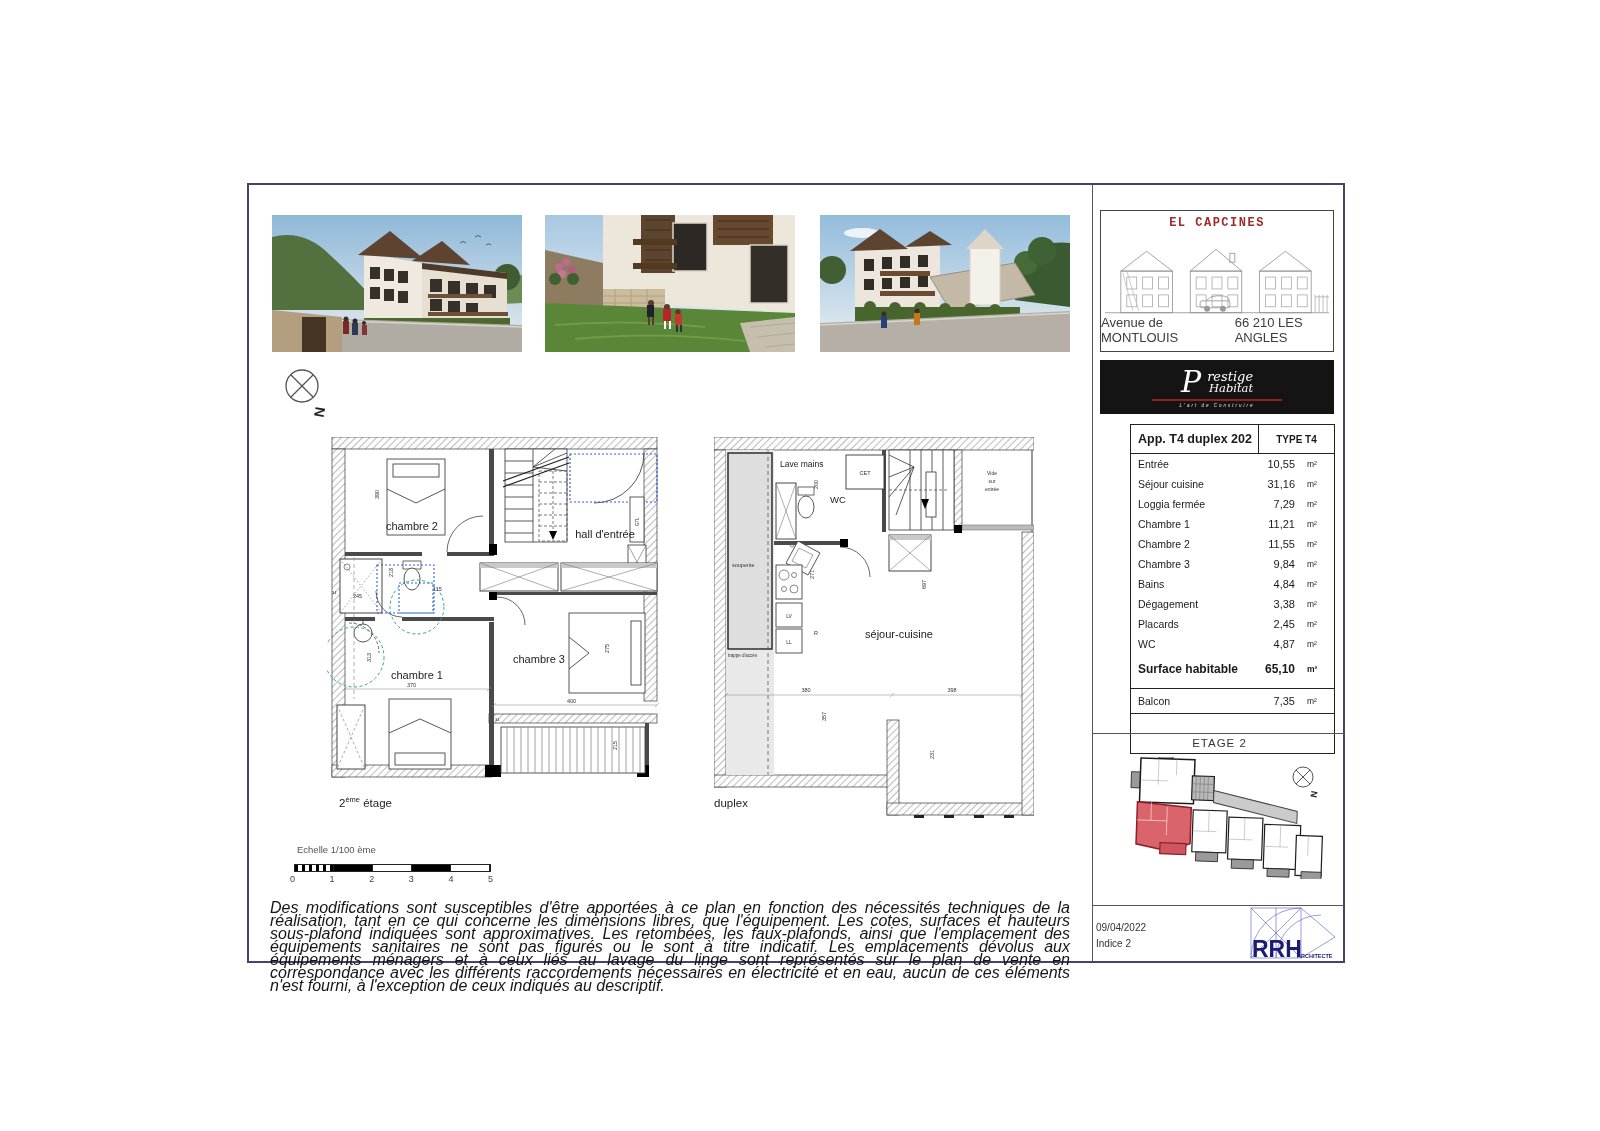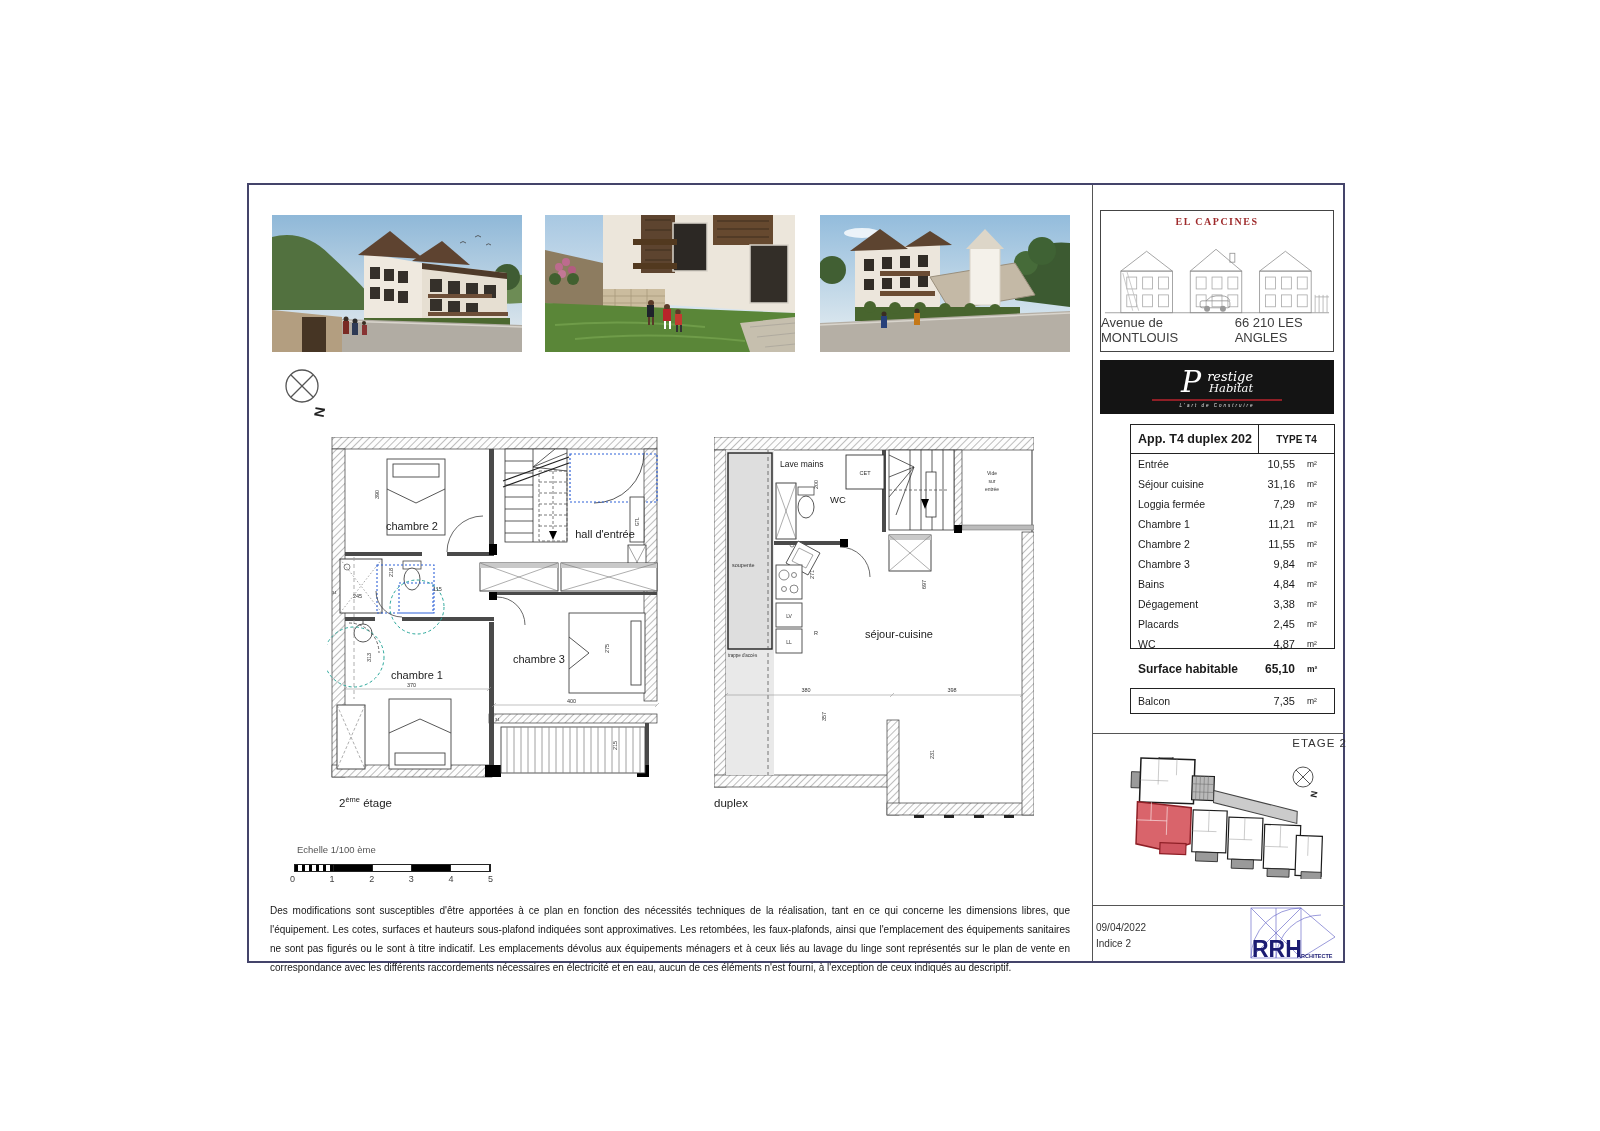--- a/index.html
+++ b/index.html
@@ -6,56 +6,56 @@
   body{width:1600px;height:1131px;position:relative;font-family:"Liberation Sans",sans-serif;color:#1a1a1a;}
   .sheet{position:absolute;left:247px;top:183px;width:1098px;height:780px;background:#fff;border:2px solid #44446a;box-sizing:border-box;}
   .abs{position:absolute;}
   
   .photo{position:absolute;top:30px;width:250px;height:137px;overflow:hidden;background:#dfe7ec;}
   .photo svg{display:block;}
   
   .col-divider{position:absolute;left:843px;top:0;width:1px;height:776px;background:#555;}
   .h-divider{position:absolute;left:843px;width:253px;height:1px;background:#555;}
   .capcines-box{position:absolute;left:851px;top:25px;width:234px;height:142px;border:1.2px solid #444;box-sizing:border-box;background:#fff;}
-  .capcines-title{margin-top:5px;text-align:center;font-family:Liberation Serif, serif;font-weight:bold;font-size:10px;letter-spacing:1.5px;color:#9e2a2b;}
+  .capcines-title{margin-top:5px;text-align:center;font-family:Liberation Mono, monospace;font-weight:bold;font-size:12px;letter-spacing:1.5px;color:#9e2a2b;}
   .capcines-address{position:absolute;left:0;bottom:6px;width:100%;display:flex;justify-content:flex-start;gap:20px;font-size:13px;color:#3c3c3c;}
   .brand-box{position:absolute;left:851px;top:175px;width:234px;height:54px;background:#141414;display:flex;flex-direction:column;align-items:center;justify-content:center;}
   .brand-script{color:#fff;font-family:"DejaVu Serif",serif;font-style:italic;display:flex;align-items:flex-start;line-height:1;}
   .brand-p{font-size:30px;}
   .brand-col{display:flex;flex-direction:column;margin-top:3px;align-items:flex-end;}
   .brand-col .l1{font-size:13px;}
   .brand-col .l2{font-size:11.5px;margin-left:8px;}
   .brand-rule{width:130px;height:2px;background:#8e1f26;margin-top:2px;}
   .brand-tagline{color:#e6e6e6;font-size:4.5px;letter-spacing:2px;margin-top:2px;font-style:italic;}
   
-  .apt-table{position:absolute;left:881px;top:239px;width:205px;height:225px;border:1.5px solid #222;box-sizing:border-box;background:#fff;}
+  .apt-table{position:absolute;left:881px;top:239px;width:205px;height:330px;border:1.5px solid #222;box-sizing:border-box;background:#fff;}
   .apt-header{display:flex;height:28px;border-bottom:1.5px solid #222;align-items:center;}
   .apt-header .hl{flex:0 0 128px;border-right:1.5px solid #222;height:100%;display:flex;align-items:center;padding-left:7px;font-weight:bold;font-size:12.5px;box-sizing:border-box;}
   .apt-header .hr{flex:1;text-align:center;font-weight:bold;font-size:10px;}
   .t-row{display:flex;align-items:center;height:20px;padding:0 7px;}
   .t-label{flex:1;font-size:10.5px;}
   .t-val{width:42px;text-align:right;font-size:11px;}
   .t-unit{width:20px;padding-left:4px;font-size:8.5px;margin-left:8px;}
   .t-total{height:29px;font-weight:bold;}
   .t-total .t-label{font-size:12px;}
   .t-total .t-val{font-size:12px;}
   .balcon-box{position:absolute;left:881px;top:503px;width:205px;height:26px;border:1.5px solid #222;box-sizing:border-box;display:flex;align-items:center;padding:0 7px;background:#fff;}
   .balcon-box .t-label{font-size:10.5px;}
-  .etage-title{position:absolute;left:843px;top:552px;width:255px;text-align:right;font-size:11.5px;letter-spacing:1px;color:#333;}
+  .etage-title{position:absolute;left:843px;top:552px;width:255px;text-align:center;font-size:11.5px;letter-spacing:1px;color:#333;}
   .date-block{position:absolute;left:847px;top:735px;font-size:10px;color:#333;line-height:16px;}
   
   .plan-caption{position:absolute;font-size:11.5px;color:#222;}
   .scale-label{position:absolute;left:48px;top:659px;font-size:9.5px;color:#555;}
   .scale-bar{position:absolute;left:45px;top:679px;width:195px;height:6px;display:flex;border:0.5px solid #222;}
   .scale-bar .seg{flex:1;border-right:0.5px solid #222;}
   .seg-dash{background:repeating-linear-gradient(90deg,#000 0 3.5px,#fff 3.5px 7px);}
   .seg-black{background:#000;}
   .seg-white{background:#fff;}
   .scale-ticks{position:absolute;left:41px;top:689px;width:203px;display:flex;justify-content:space-between;font-size:9px;color:#444;}
-  .disclaimer{position:absolute;left:21px;top:716px;width:800px;font-size:10px;line-height:19px;text-align:justify;color:#151515;}
+  .disclaimer{position:absolute;left:21px;top:716px;width:800px;font-size:16px;font-style:italic;line-height:13px;text-align:justify;color:#151515;}
   svg text{font-family:"Liberation Sans",sans-serif;}
   .room{font-size:11px;fill:#222;}
   .dim{font-size:5.5px;fill:#333;}
   .tiny{font-size:4.5px;fill:#333;}
 </style>
 </head>
 <body>
 
 <div class="sheet">
 

